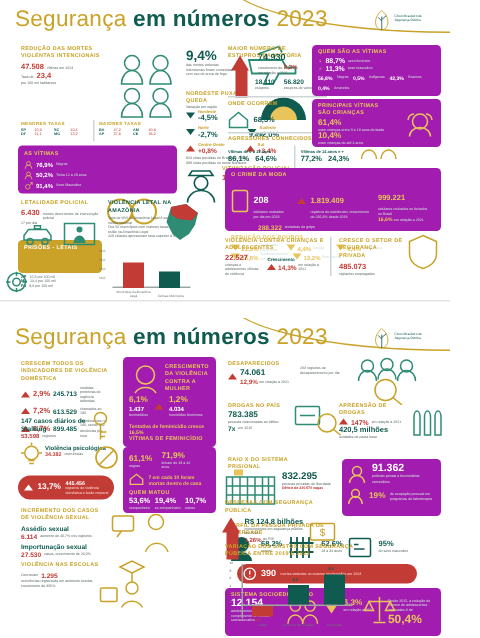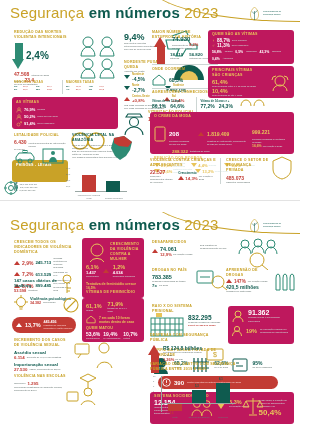--- a/index.html
+++ b/index.html
@@ -28,21 +28,21 @@
 
   
   .sec-h { font-size:3.6px; font-weight:700; color:#C9A227; letter-spacing:.25px;
     text-transform:uppercase; line-height:1.35; }
   .sec-h.t { color:#0F5B4F; }
   .sec-h.w { color:#E8C45A; }
   .red { color:#C23B34; }
   .tiny { font-size:2.4px; line-height:1.3; color:#5d6b68; }
   .tiny.w { color:#cfe0dc; }
 
-  .card { position:absolute; background:#be185d; border-radius:3px; }
+  .card { position:absolute; background:#a21caf; border-radius:3px; }
   .card.red { background:#C23B34; }
   .row { display:flex; align-items:center; }
 
   
   .arw { width:0;height:0; }
   .arw.dn { border-left:3px solid transparent; border-right:3px solid transparent;
             border-top:4px solid #0F5B4F; }
   .arw.up { border-left:3px solid transparent; border-right:3px solid transparent;
             border-bottom:4px solid #C23B34; }
   .arw.dng { border-left:3px solid transparent; border-right:3px solid transparent;
@@ -96,24 +96,20 @@
         </svg>
         <div style="display:flex;flex-direction:column">
           <span class="lt">Fórum Brasileiro de</span>
           <span class="lt">Segurança Pública</span>
         </div>
       </div>
     </div>
 
     <div style="position:absolute;left:14px;top:30px;width:66px">
       <div class="sec-h">REDUÇÃO DAS MORTES VIOLENTAS INTENCIONAIS</div>
-      <div class="row" style="margin-top:3px;gap:2px;align-items:center">
-        <div class="bigarrow-dn"></div>
-        <span style="font-size:10px;font-weight:700;color:#0F5B4F">2,4%</span>
-      </div>
       <div class="row" style="gap:2px;align-items:baseline;margin-top:2px">
         <span style="font-size:5px;font-weight:700;color:#C23B34">47.508</span>
         <span class="tiny">vítimas em 2023</span>
       </div>
       <div class="row" style="gap:2px;align-items:baseline">
         <span class="tiny">Taxa de</span>
         <span style="font-size:5px;font-weight:700;color:#C23B34">23,4</span>
       </div>
       <div class="tiny">por 100 mil habitantes</div>
     </div>

